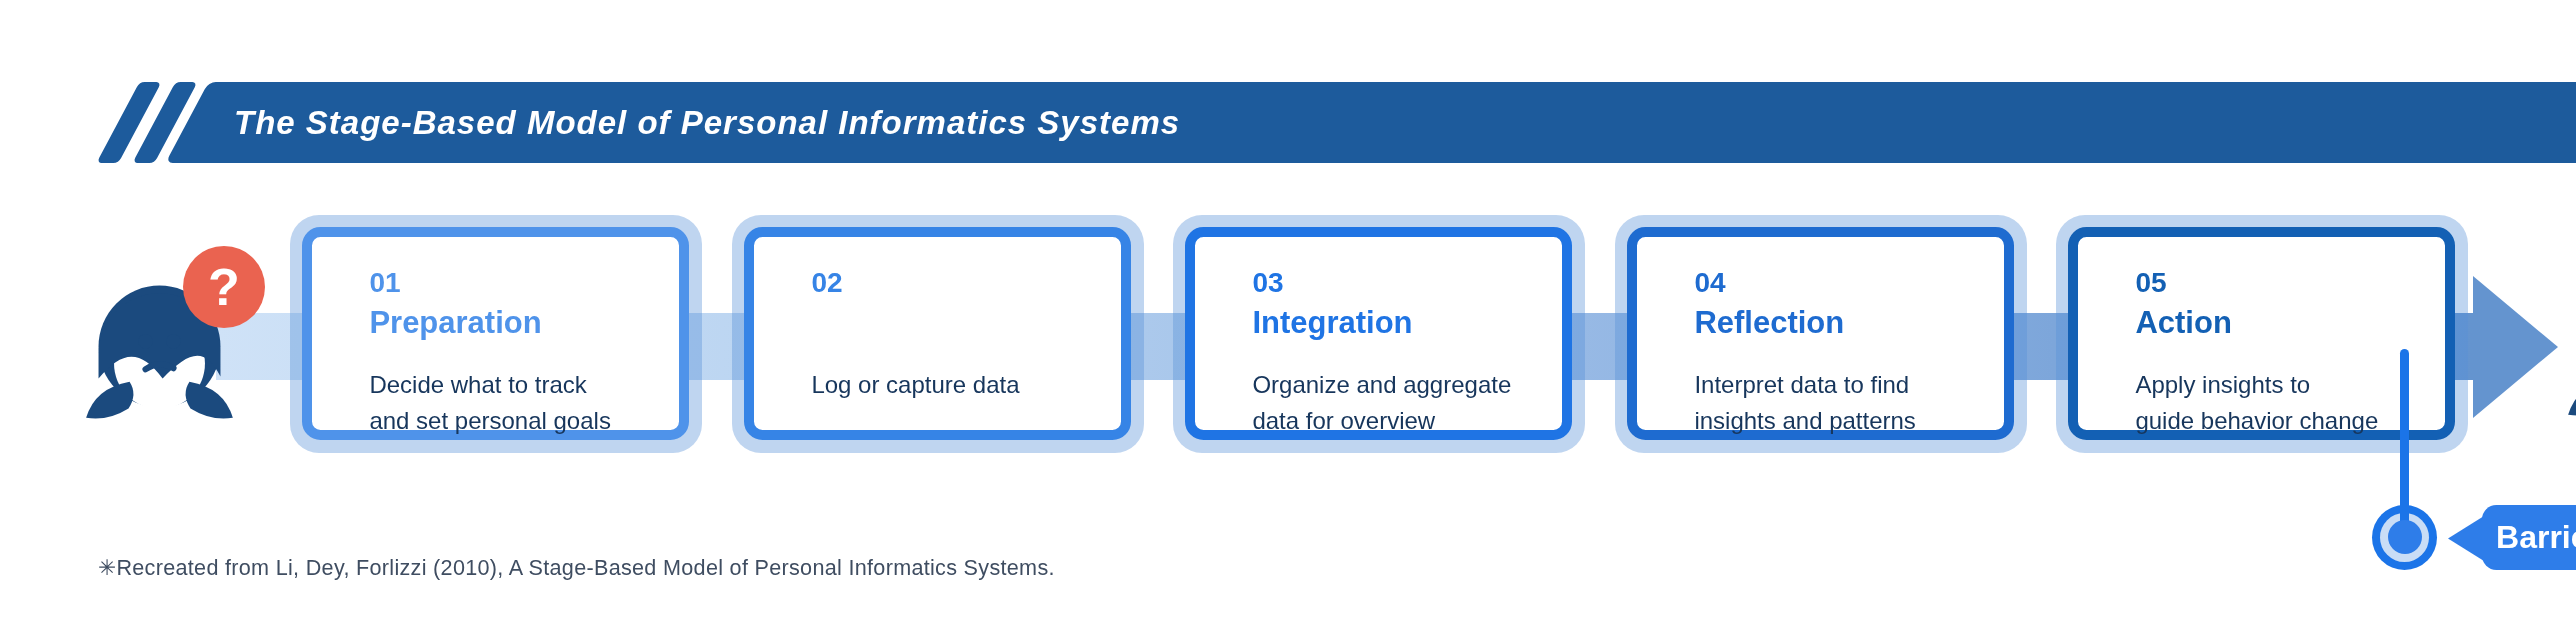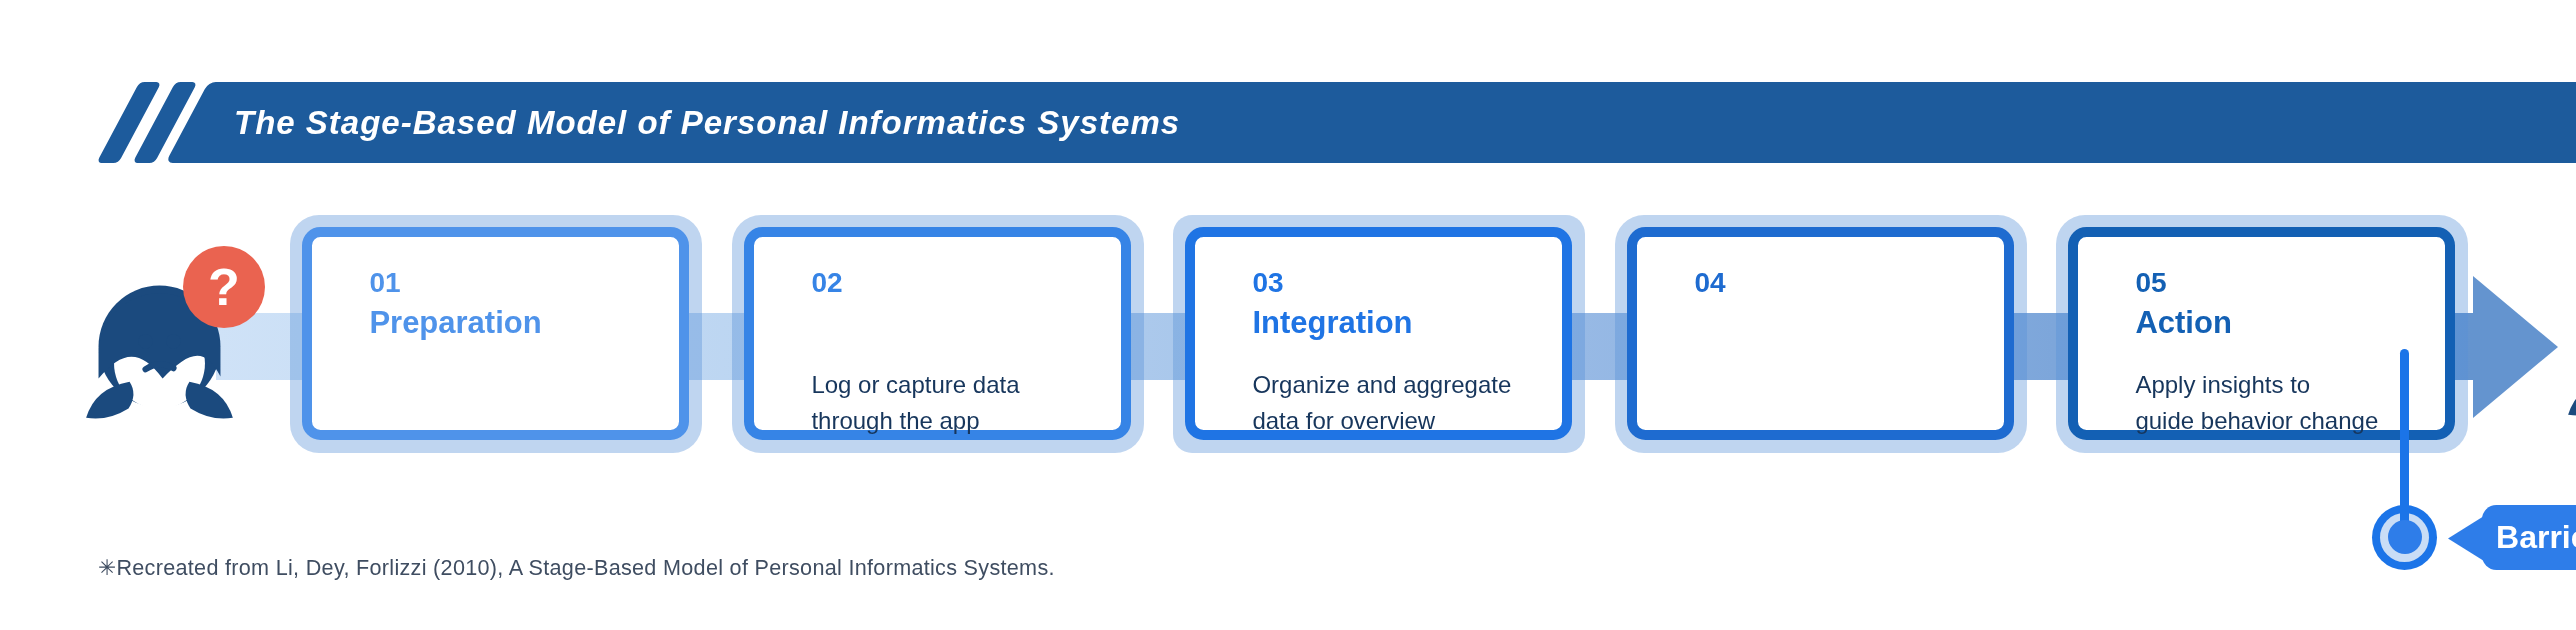--- a/index.html
+++ b/index.html
@@ -35,21 +35,21 @@
     position:absolute;top:215px;width:412px;height:238px;border-radius:29px;
     background:rgba(86,145,216,0.38);
   }
   .stage-inner{
     position:absolute;left:12.4px;top:12.4px;width:367px;height:193px;
     background:#ffffff;border:10.3px solid #4f93ea;border-radius:18.5px;
   }
   .stage-number{position:absolute;left:57px;top:30px;font-size:28px;font-weight:bold;}
   .stage-title{position:absolute;left:57px;top:68px;font-size:31px;font-weight:bold;white-space:nowrap;}
   .stage-desc{position:absolute;left:57px;top:130px;font-size:24px;line-height:36px;color:var(--desc);white-space:nowrap;}
-  .s1{left:290px;} .s2{left:732px;} .s3{left:1173px;border-radius:19px;} .s4{left:1615px;} .s5{left:2056px;}
+  .s1{left:290px;} .s2{left:732px;} .s3{left:1173px;} .s4{left:1615px;} .s5{left:2056px;}
   
   .person{position:absolute;width:155px;height:155px;}
   .person-start{left:82px;top:269px;}
   .person-end{left:2564px;top:266px;}
   .badge{
     position:absolute;width:82px;height:82px;border-radius:50%;
     display:flex;align-items:center;justify-content:center;
     color:#ffffff;font-size:52px;font-weight:bold;
   }
   .badge-q{left:183px;top:246px;background:var(--badge-question);}
@@ -80,44 +80,52 @@
 
 <div class="banner-title">The Stage-Based Model of Personal Informatics Systems</div>
 
 <div class="arrow-shaft"></div>
 <div class="arrow-head"></div>
 
 <div class="stage s1">
   <div class="stage-inner" style="border-color: rgb(79, 147, 234);">
     <div class="stage-number" style="color: rgb(79, 147, 234);">01</div>
     <div class="stage-title" style="color: rgb(79, 147, 234);">Preparation</div>
+    <div class="stage-desc">
+      <div>Decide what to track</div>
+        <div>and set personal goals</div>
+    </div>
   </div>
 </div>
 <div class="stage s2">
   <div class="stage-inner" style="border-color: rgb(54, 132, 230);">
     <div class="stage-number" style="color: rgb(54, 132, 230);">02</div>
     <div class="stage-desc">
       <div>Log or capture data</div>
-        <div>through the app</div>
     </div>
   </div>
 </div>
 <div class="stage s3">
   <div class="stage-inner" style="border-color: rgb(31, 116, 228);">
     <div class="stage-number" style="color: rgb(31, 116, 228);">03</div>
     <div class="stage-title" style="color: rgb(31, 116, 228);">Integration</div>
     <div class="stage-desc">
       <div>Organize and aggregate</div>
         <div>data for overview</div>
     </div>
   </div>
 </div>
 <div class="stage s4">
   <div class="stage-inner" style="border-color: rgb(30, 107, 208);">
     <div class="stage-number" style="color: rgb(30, 107, 208);">04</div>
+    <div class="stage-title" style="color: rgb(30, 107, 208);">Reflection</div>
+    <div class="stage-desc">
+      <div>Interpret data to find</div>
+        <div>insights and patterns</div>
+    </div>
   </div>
 </div>
 <div class="stage s5">
   <div class="stage-inner" style="border-color: rgb(19, 96, 180);">
     <div class="stage-number" style="color: rgb(19, 96, 180);">05</div>
     <div class="stage-title" style="color: rgb(19, 96, 180);">Action</div>
     <div class="stage-desc">
       <div>Apply insights to</div>
         <div>guide behavior change</div>
     </div>

